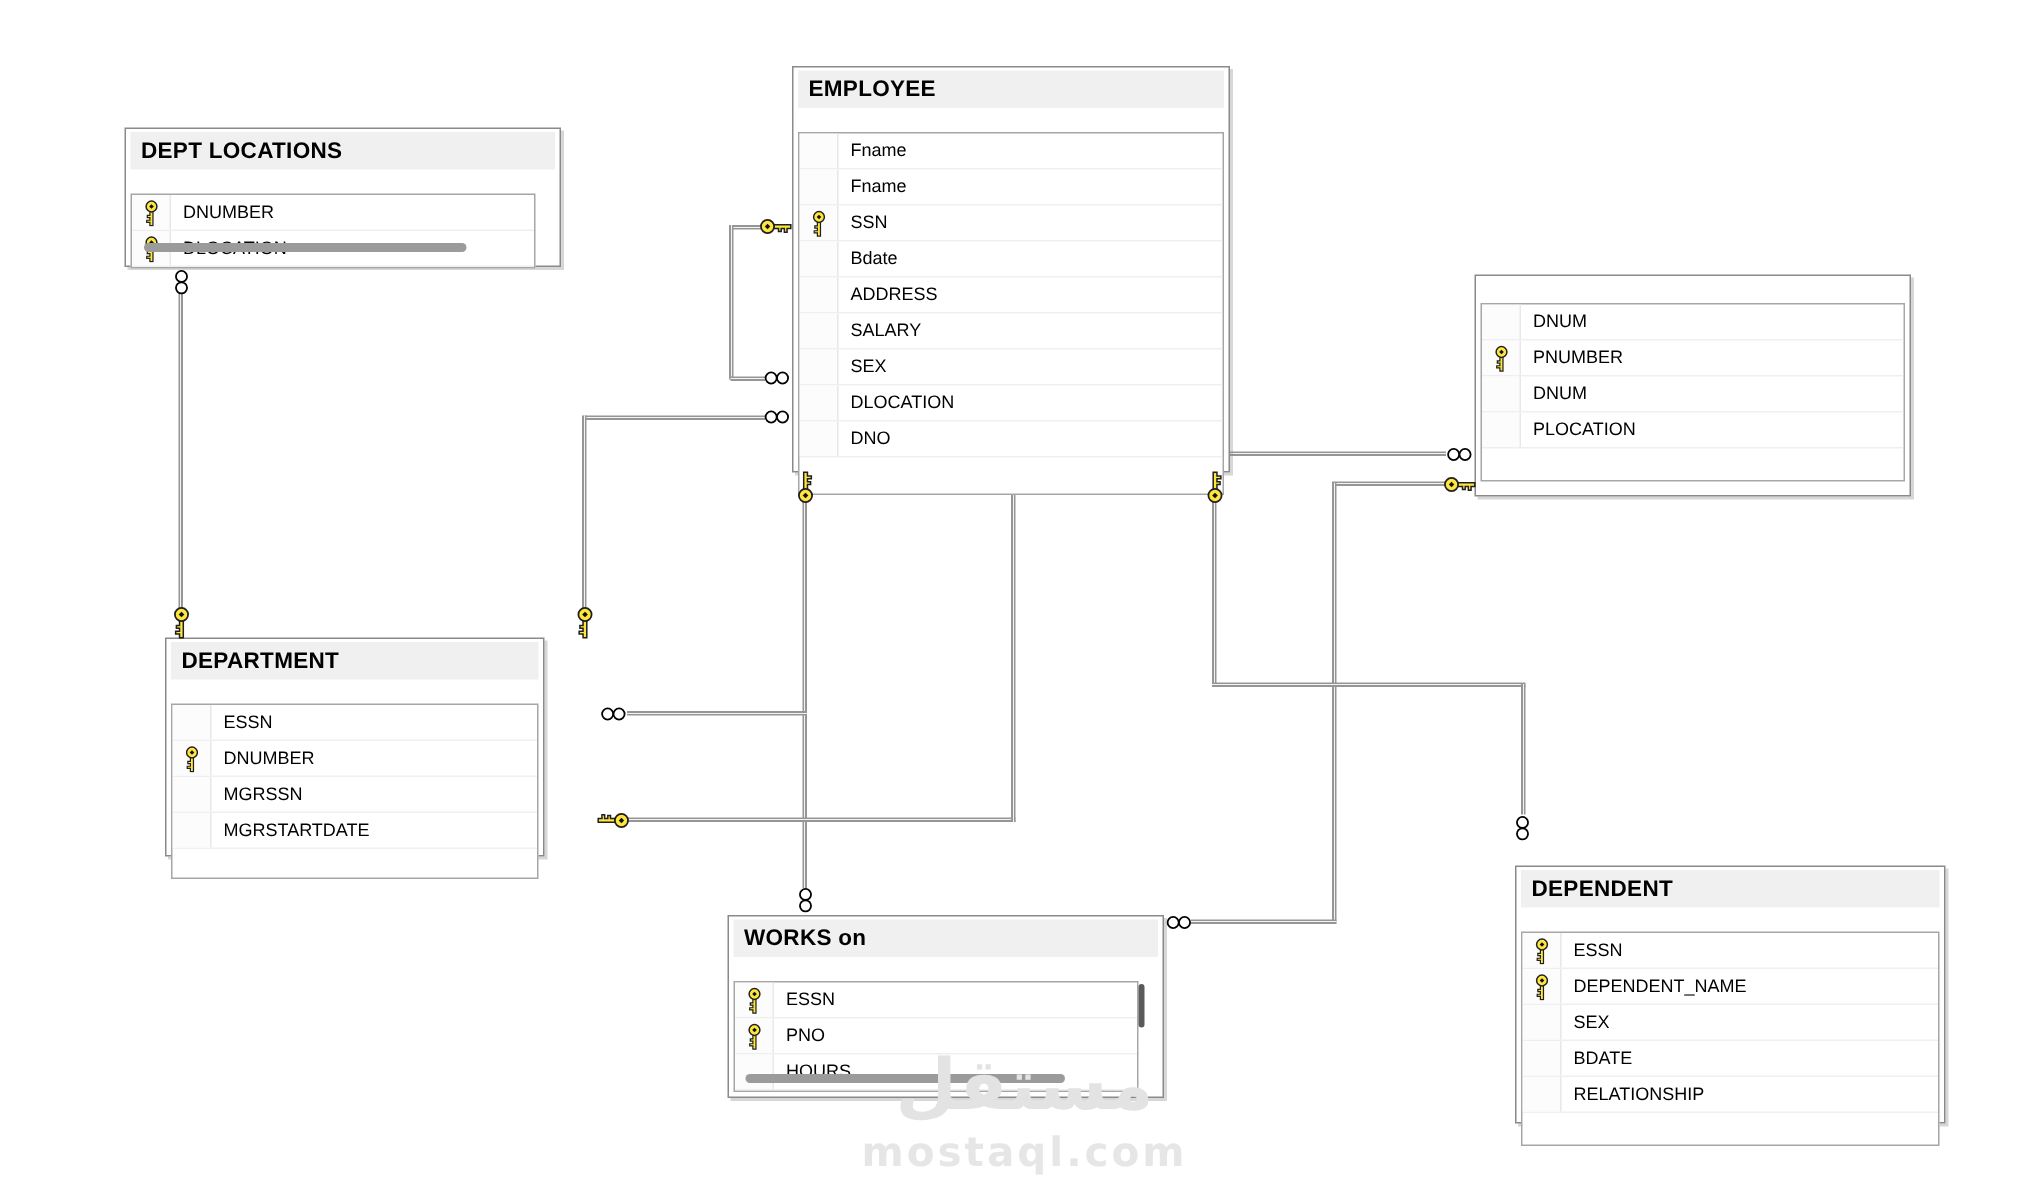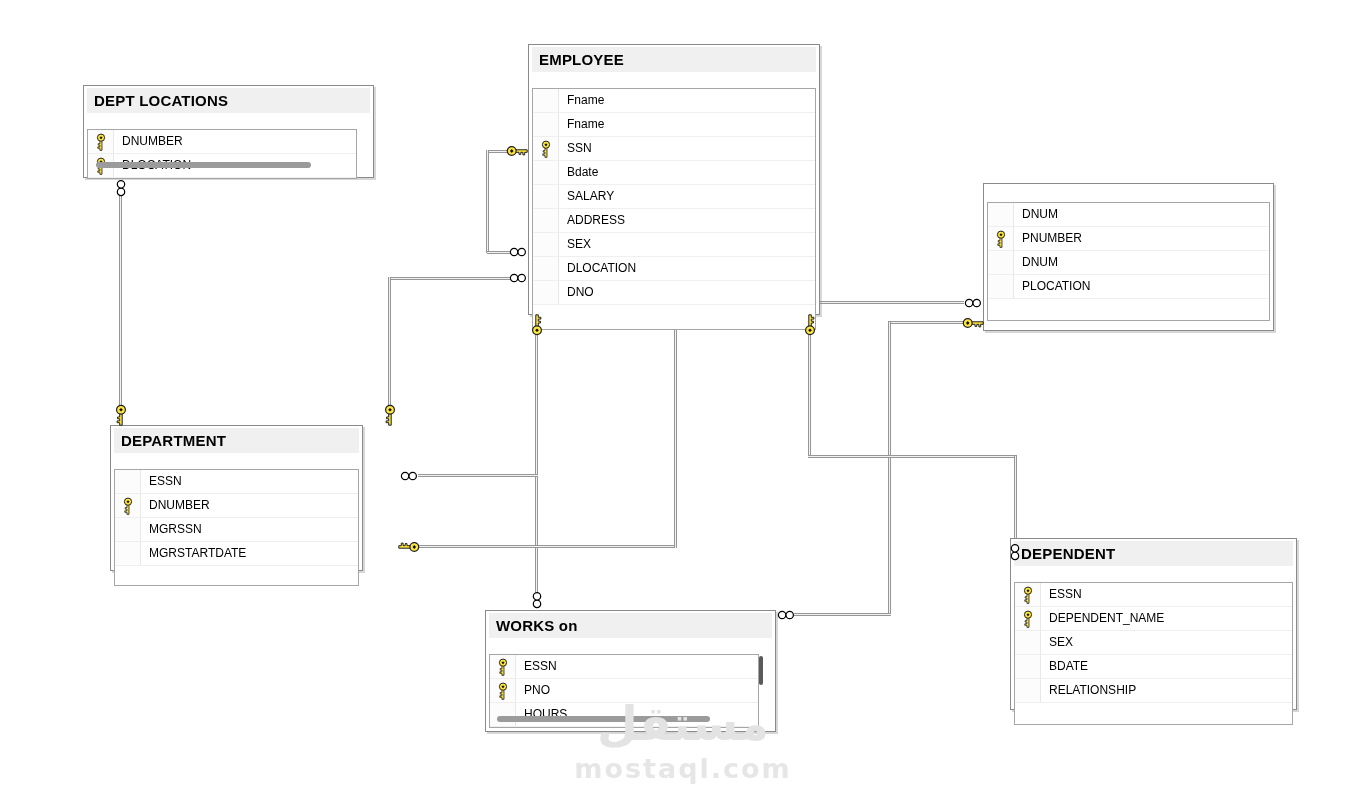--- a/index.html
+++ b/index.html
@@ -123,25 +123,25 @@
             </svg>
           </div>
           <div class="cell-name">SSN</div>
         </div>
         <div class="tbl-row">
           <div class="cell-icon"></div>
           <div class="cell-name">Bdate</div>
         </div>
         <div class="tbl-row">
           <div class="cell-icon"></div>
+          <div class="cell-name">ADDRESS</div>
+        </div>
+        <div class="tbl-row">
+          <div class="cell-icon"></div>
           <div class="cell-name">SALARY</div>
-        </div>
-        <div class="tbl-row">
-          <div class="cell-icon"></div>
-          <div class="cell-name">ADDRESS</div>
         </div>
         <div class="tbl-row">
           <div class="cell-icon"></div>
           <div class="cell-name">SEX</div>
         </div>
         <div class="tbl-row">
           <div class="cell-icon"></div>
           <div class="cell-name">DLOCATION</div>
         </div>
         <div class="tbl-row">
@@ -223,21 +223,21 @@
         </div>
         <div class="tbl-row">
           <div class="cell-icon"></div>
           <div class="cell-name">HOURS</div>
         </div>
       </div>
     <div class="vscroll-thumb" style="left:273px;top:45px;height:29px"></div>
     <div class="hscroll-thumb" style="left:11px;top:105px;width:213px"></div>
   </div>
 
-  <div class="tbl" style="left:1010px;top:538px;width:287px;height:172px">
+  <div class="tbl" style="left:1010px;top:577px;width:287px;height:172px">
     <div class="tbl-title">DEPENDENT</div>
     <div class="tbl-grid" style="height:141px">
         <div class="tbl-row">
           <div class="cell-icon">
             <svg width="10" height="18" viewBox="0 0 12 22">
               <use href="#g-key" transform="translate(12,0) rotate(90)"></use>
             </svg>
           </div>
           <div class="cell-name">ESSN</div>
         </div>

